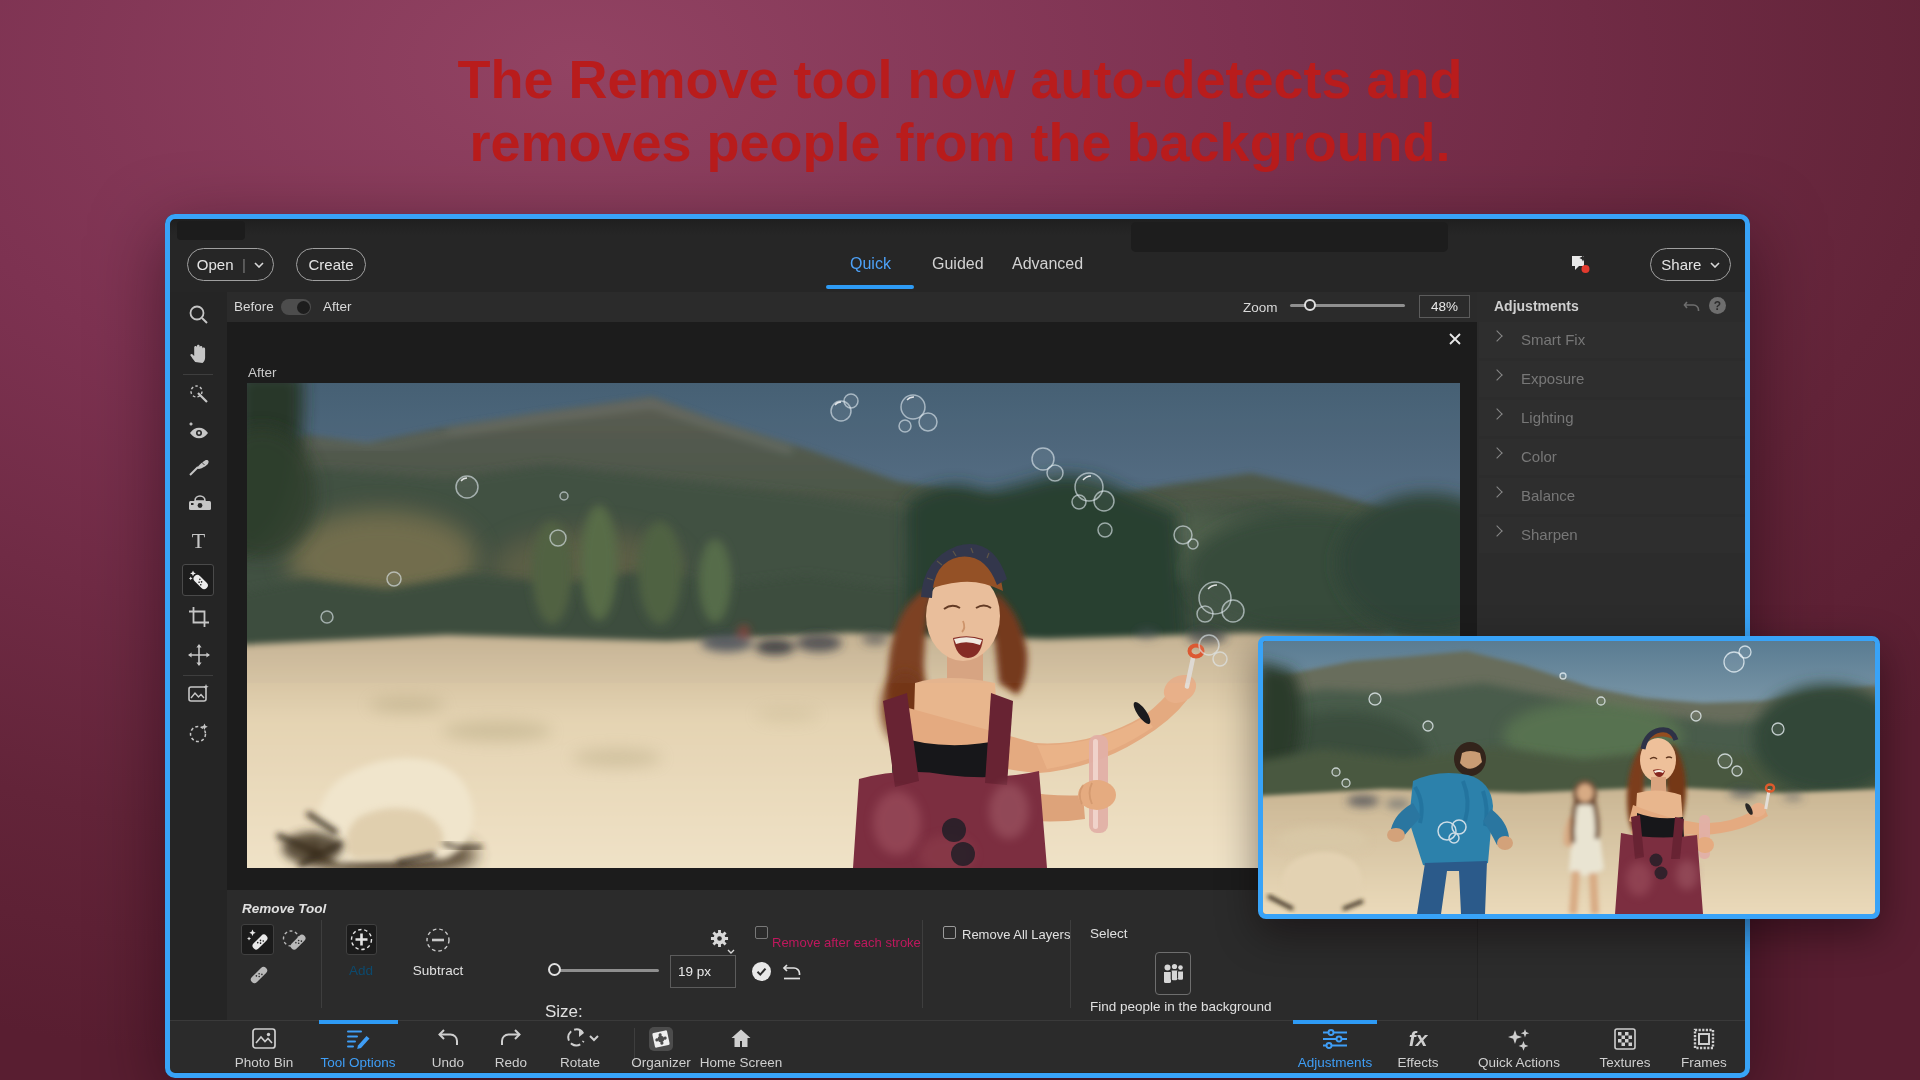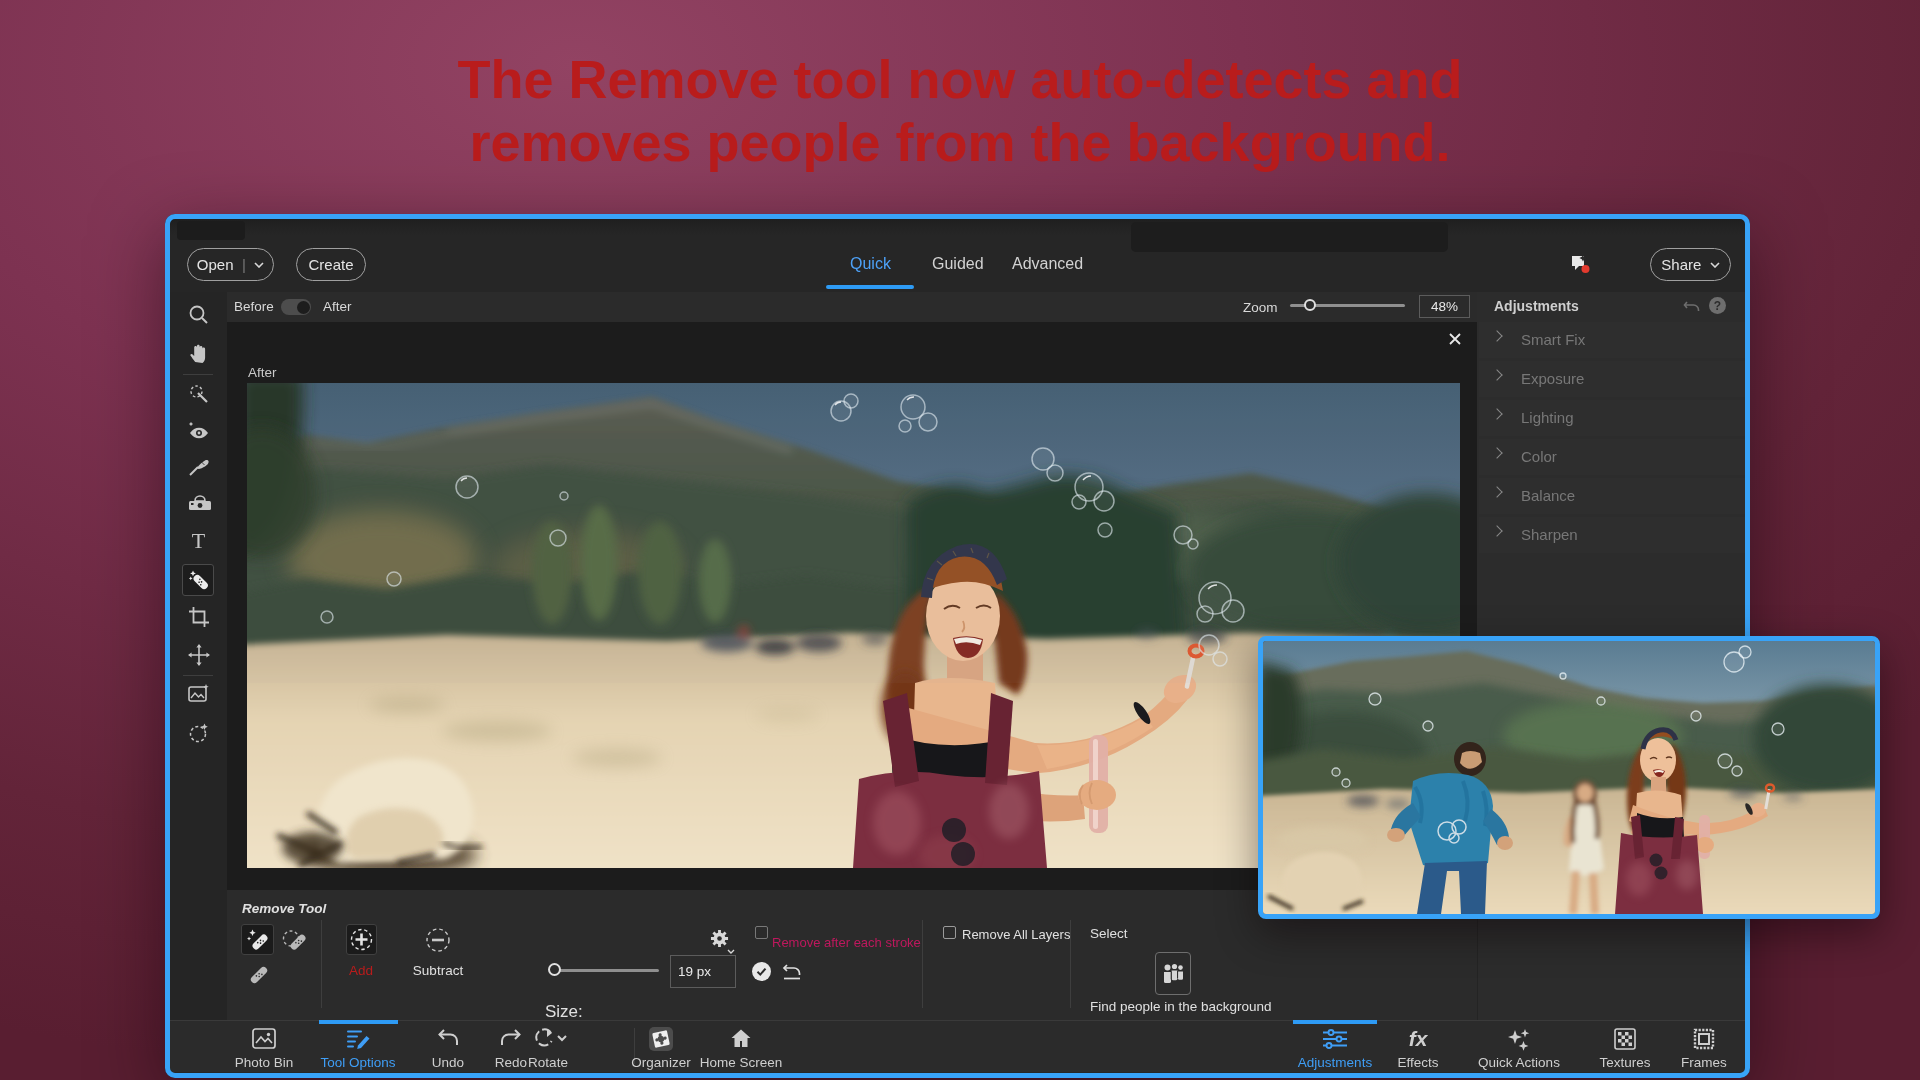--- a/index.html
+++ b/index.html
@@ -387,21 +387,21 @@
   </svg>
 </div>
 <div class="vline" style="left:321px; top:920px; height:88px; z-index:3;"></div>
 
 <div class="abs" style="left:346px; top:924px; width:31px; height:31px; background:#1b1b1b; border:1px solid #404040; border-radius:3px; z-index:3; display:flex;align-items:center;justify-content:center;">
   <svg width="25" height="25" viewBox="0 0 25 25">
       <circle cx="12.5" cy="12.5" r="10" fill="none" stroke="#e4e4e4" stroke-width="1.4" stroke-dasharray="3.4 2.8"></circle>
       <path d="M12.5 6.5v12M6.5 12.5h12" stroke="#e4e4e4" stroke-width="2.6"></path>
     </svg>
 </div>
-<div class="abs" style="left:361px; top:963px; transform:translateX(-50%); font-size:13.5px; color:#b91c1c; z-index:3;">Add</div>
+<div class="abs" style="left:361px; top:963px; transform:translateX(-50%); font-size:13.5px; color:#0c4a6e; z-index:3;">Add</div>
 
 <div class="abs" style="left:424px; top:926px; z-index:3;">
   <svg width="28" height="28" viewBox="0 0 28 28">
       <circle cx="14" cy="14" r="11" fill="none" stroke="#c9c9c9" stroke-width="1.4" stroke-dasharray="3.6 3"></circle>
       <path d="M8 14h12" stroke="#c9c9c9" stroke-width="2.6"></path>
     </svg>
 </div>
 <div class="abs" style="left:438px; top:963px; transform:translateX(-50%); font-size:13.5px; color:#e0e0e0; z-index:3;">Subtract</div>
 
 <div class="abs" style="left:508px; top:1002px; font-size:17px; color:#e0e0e0; z-index:3;margin-left:37px;">Size:</div>
@@ -477,21 +477,21 @@
         <path d="M12 19.5l8.5-9.5 3 2.6-8.5 9.5-3.8 1z" fill="#3f9ef6" transform="translate(0,-2)"></path>
       </svg></div>Tool Options</div>
 <div class="tbtab" style="left:408px; width:80px;"><div class="ic"><svg width="22" height="20" viewBox="0 0 22 20">
         <path d="M7 2 L2.5 6.5 L7 11" stroke="#cfcfcf" stroke-width="2" fill="none"></path>
         <path d="M2.5 6.5 h11 a6.5 6.5 0 0 1 6.5 6.5 v4" stroke="#cfcfcf" stroke-width="2" fill="none"></path>
       </svg></div>Undo</div>
 <div class="tbtab" style="left:471px; width:80px;"><div class="ic"><svg width="22" height="20" viewBox="0 0 22 20">
         <path d="M15 2 L19.5 6.5 L15 11" stroke="#cfcfcf" stroke-width="2" fill="none"></path>
         <path d="M19.5 6.5 h-11 a6.5 6.5 0 0 0 -6.5 6.5 v4" stroke="#cfcfcf" stroke-width="2" fill="none"></path>
       </svg></div>Redo</div>
-<div class="tbtab" style="left:508px; width:80px;"><div class="ic"><svg width="37" height="22" viewBox="0 0 37 22">
+<div class="tbtab" style="left:540px; width:80px;"><div class="ic"><svg width="37" height="22" viewBox="0 0 37 22">
         <path d="M21 5 A8 8 0 1 0 21.5 13" stroke="#cfcfcf" stroke-width="2" fill="none" stroke-dasharray="10 3.4"></path>
         <path d="M17 1l5 4-5 4z" fill="#cfcfcf"></path>
         <path d="M28 8l4 4 4-4" stroke="#cfcfcf" stroke-width="2" fill="none"></path>
       </svg></div>Rotate</div>
 <div class="tbtab" style="left:616px; width:90px;"><div class="ic"><svg width="26" height="26" viewBox="0 0 26 26" style="margin-top:-2px;">
         <rect x="1" y="1" width="24" height="24" rx="5" fill="#4c4c4c"></rect>
         <g transform="rotate(-12 13 13)">
           <rect x="5.5" y="5.5" width="15" height="15" rx="1.5" fill="#efefef"></rect>
           <circle cx="13" cy="13" r="3.2" fill="#4c4c4c"></circle>
           <circle cx="13" cy="8.8" r="1.6" fill="#4c4c4c"></circle>

